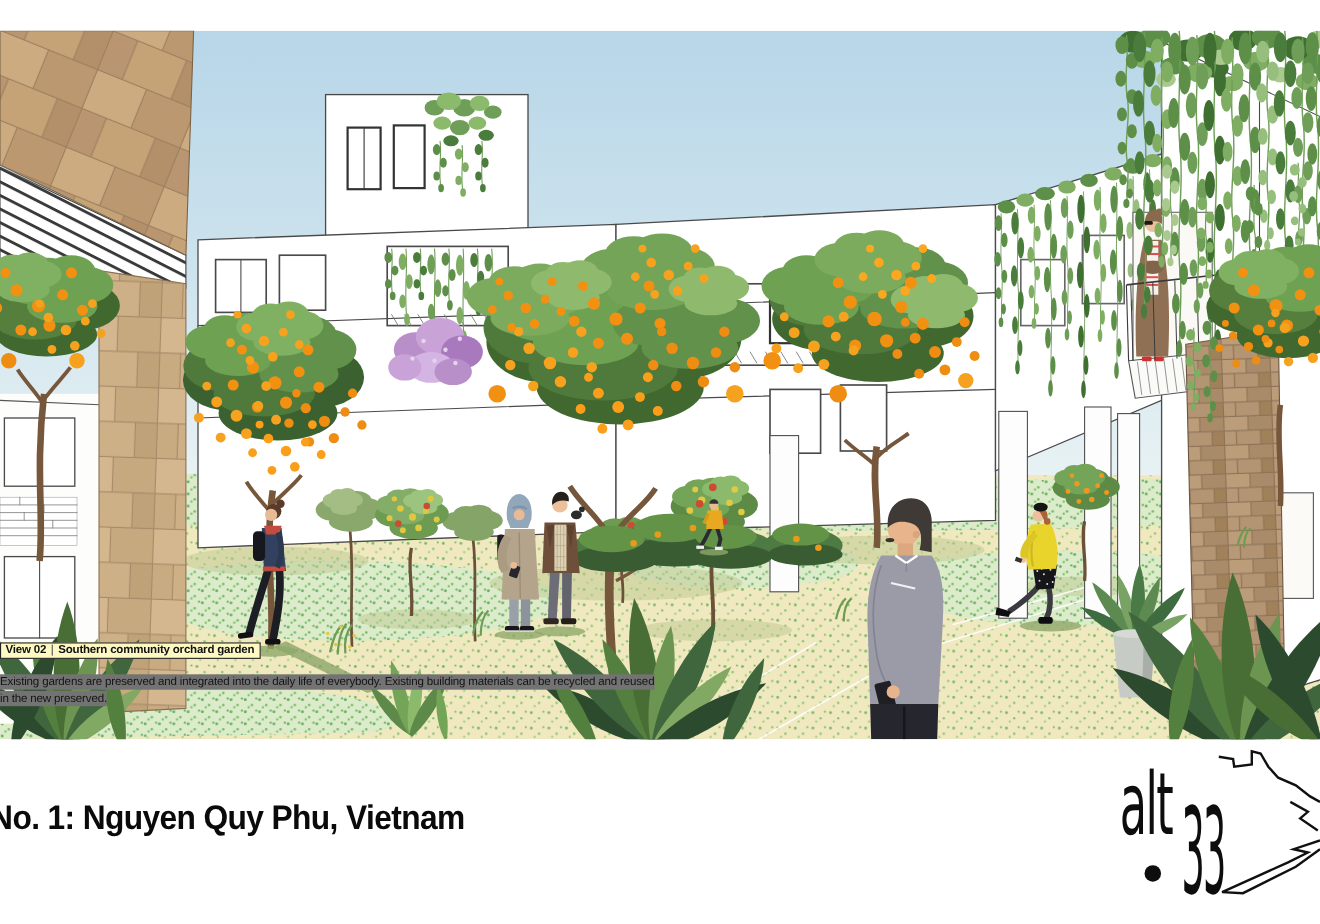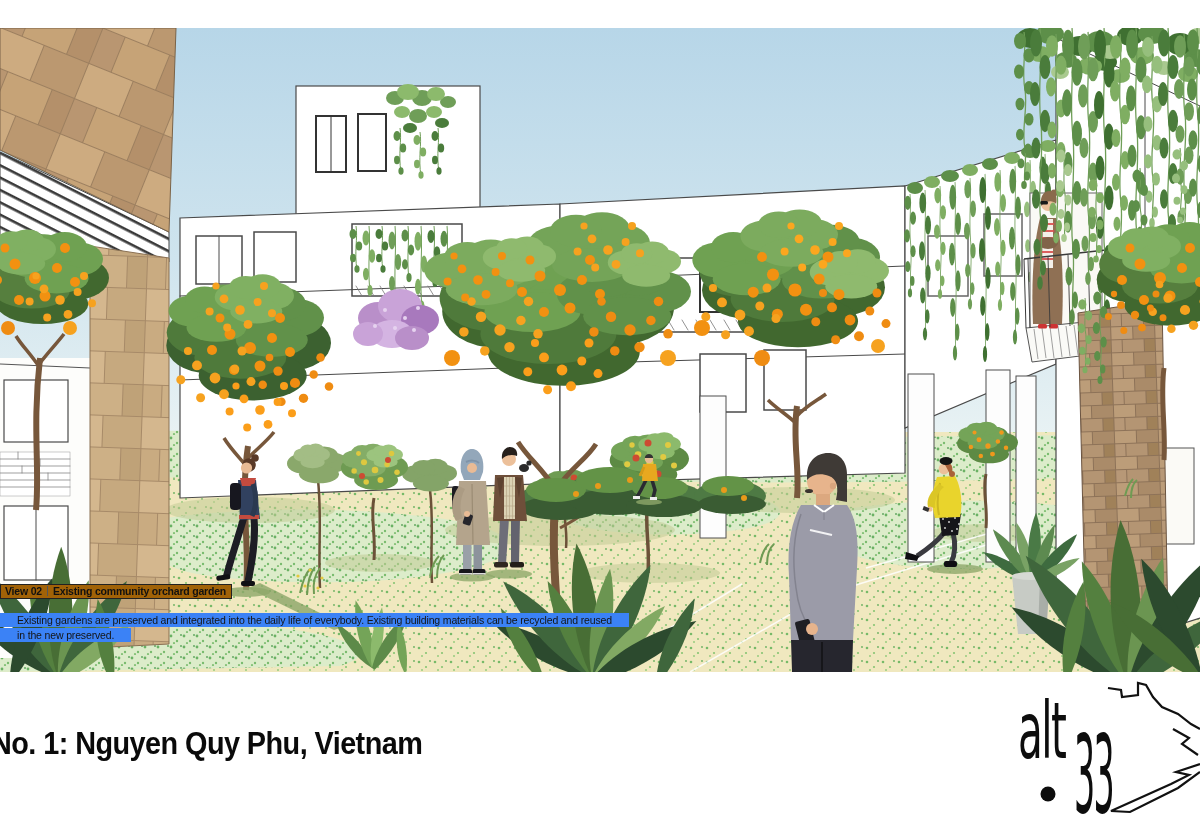--- a/index.html
+++ b/index.html
@@ -1,25 +1,25 @@
 <!DOCTYPE html>
 <html><head>
 <meta charset="utf-8">
 <style>
   html,body{margin:0;padding:0;background:#ffffff;width:1200px;height:840px;overflow:hidden;
             font-family:"Liberation Sans",sans-serif}
   .board{position:absolute;left:0;top:0;width:1200px;height:840px;background:#ffffff;overflow:hidden}
   .illustration{position:absolute;left:0;top:28px;width:1200px;height:644px}
   .illustration svg{display:block}
   .view-label{position:absolute;left:0;top:584px;display:inline-flex;align-items:center;
-              background:#a16207;border:1px solid #222;padding:0 5px 1px 4px;
+              background:#fef9c3;border:1px solid #222;padding:0 5px 1px 4px;
               font-size:10.5px;font-weight:bold;letter-spacing:-0.2px;color:#111;white-space:nowrap;z-index:5}
   .vsep{width:1px;height:10px;background:#555;margin:0 5px;display:inline-block}
-  .cap{position:absolute;left:0;background:#3b82f6;color:#141414;font-size:10.5px;
-       letter-spacing:-0.15px;padding:1px 17px;white-space:nowrap;z-index:5}
+  .cap{position:absolute;left:0;background:#737373;color:#141414;font-size:10.5px;
+       letter-spacing:-0.15px;padding:1px 0;white-space:nowrap;z-index:5}
   .cap1{top:613px}
   .cap2{top:628px}
   .board-title{position:absolute;left:-9px;top:726px;margin:0;font-size:31px;font-weight:bold;
                color:#0a0a0a;letter-spacing:-0.6px;transform:scaleX(0.93);transform-origin:left center;
                white-space:nowrap;z-index:5}
   .logo{position:absolute;left:992px;top:660px;width:208px;height:172px;z-index:4}
 </style>
 </head>
 <body>
 
@@ -750,21 +750,21 @@
       <use href="#leaf" transform="translate(1196,650) rotate(-26) scale(1.6)" fill="#2c4a2e"></use>
       <use href="#leaf" transform="translate(1196,650) rotate(-50) scale(1.4)" fill="#486e35"></use>
       <use href="#leaf" transform="translate(1064,650) rotate(10) scale(1.2)" fill="#54803f"></use>
     </g>
   </svg>
   </div>
 
   <div class="view-label">
     <span>View 02</span>
     <span class="vsep"></span>
-    <span>Existing community orchard garden</span>
+    <span>Southern community orchard garden</span>
   </div>
   <div class="cap cap1">Existing gardens are preserved and integrated into the daily life of everybody. Existing building materials can be recycled and reused</div>
   <div class="cap cap2">in the new preserved.</div>
 
   <h1 class="board-title">No. 1: Nguyen Quy Phu, Vietnam</h1>
 
   <div class="logo">
     <svg width="208" height="172" viewBox="0 0 208 172" xmlns="http://www.w3.org/2000/svg">
       <g stroke="#111" stroke-width="2.2" fill="none" stroke-linejoin="miter">
         <path d="M116,28 L129,30 L130,37 L146,35 L146,23 L154,25 L161,37 L170,47 L186,54 L199,64 L208,69"></path>

